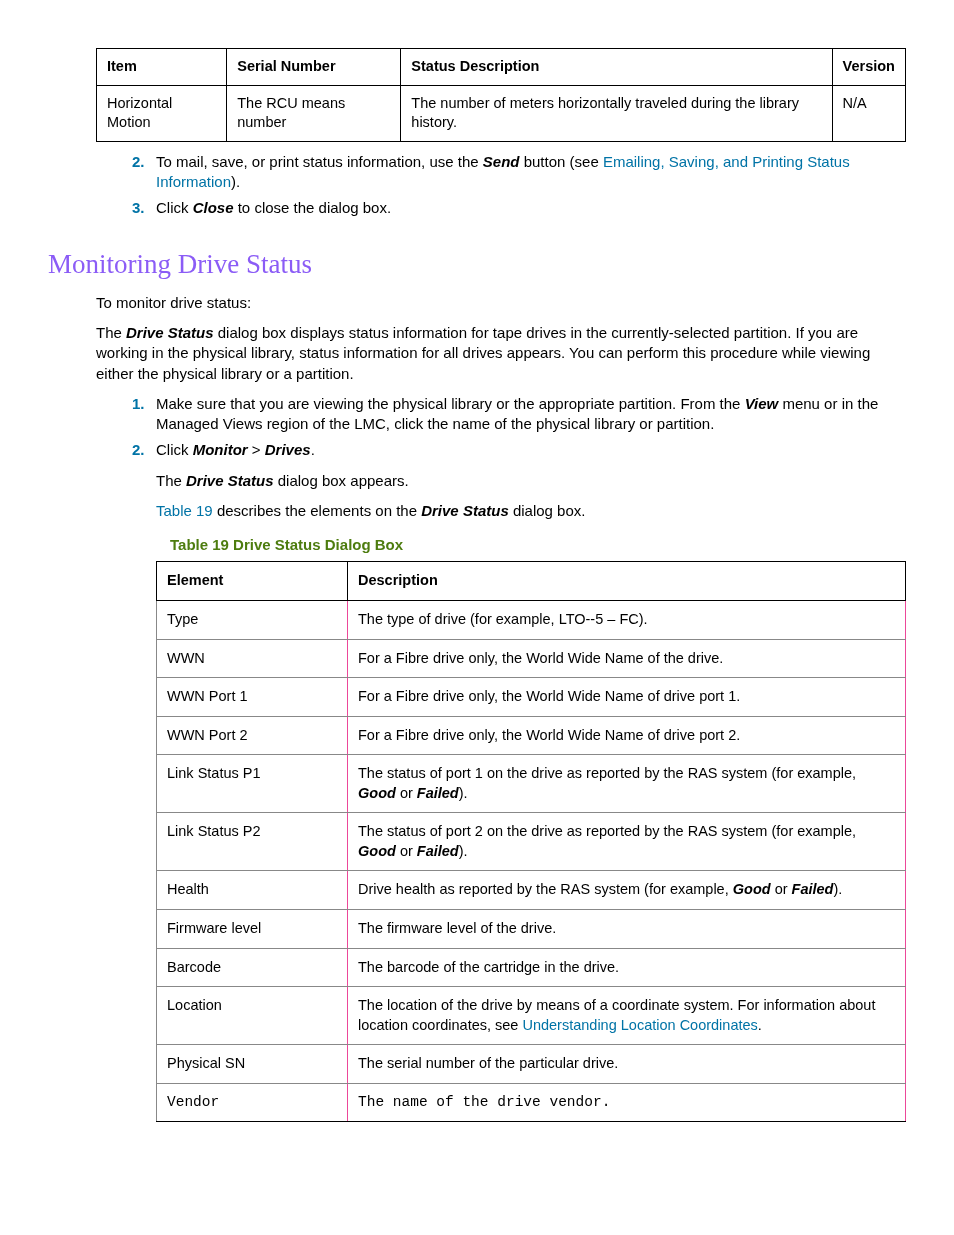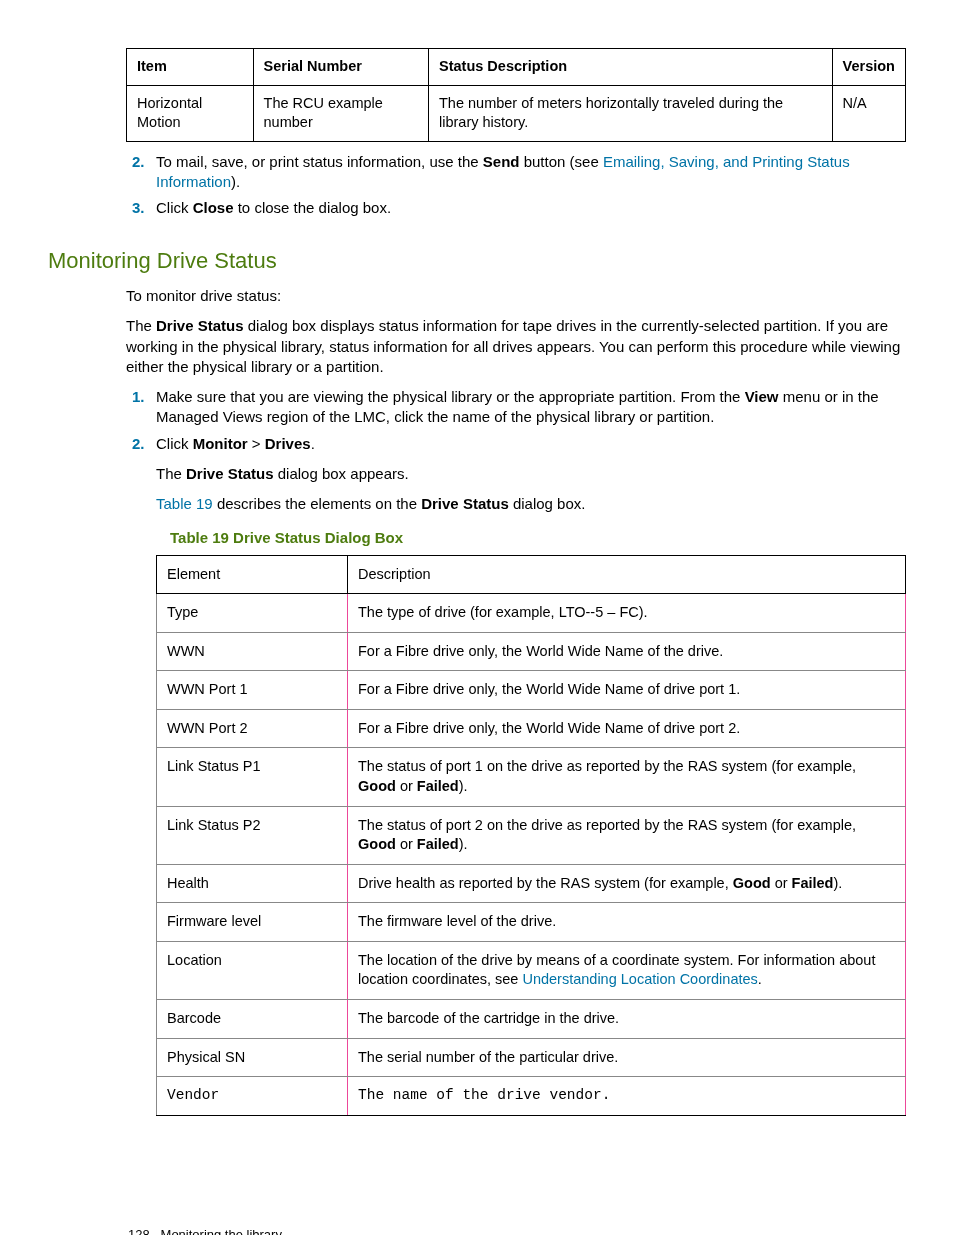--- a/index.html
+++ b/index.html
@@ -6,21 +6,21 @@
     font-family: Arial, Helvetica, sans-serif;
     font-size: 15px;
     color: #000;
     margin: 0;
     padding: 48px 48px 48px 48px;
     background: #fff;
     width: 954px;
     box-sizing: border-box;
     line-height: 1.35;
   }
-  .content-indent { margin-left: 78px; }
+  .content-indent { margin-left: 48px; }
   .list-indent { margin-left: 78px; }
 
   table { border-collapse: collapse; width: 100%; }
   .t-top { border-top: 1.5px solid #000; border-bottom: 1.5px solid #000; }
   .t-top th, .t-top td {
     border-left: 1px solid #000;
     border-right: 1px solid #000;
     padding: 8px 10px;
     vertical-align: top;
     font-size: 14.5px;
@@ -37,45 +37,45 @@
   ol.numlist .marker {
     font-weight: bold;
     color: #0073a6;
     width: 24px;
     flex: 0 0 24px;
     padding-left: 6px;
   }
   ol.numlist .litext { flex: 1; }
 
   .link { color: #0073a6; }
-  b { font-weight: bold; }
+  b { font-weight: bold; font-style: italic; }
 
   h2.section {
-    font-family: Liberation Sans, sans-serif;
+    font-family: Liberation Serif, serif;
     font-weight: normal;
-    color: #4d7c0f;
-    font-size: 22px;
+    color: #8b5cf6;
+    font-size: 27px;
     margin: 28px 0 10px 0;
   }
   .para { margin: 10px 0; }
   .tablecap { color: #4d7c0f; font-weight: bold; margin: 14px 0 6px 14px; }
 
   table.t2 { border-collapse: collapse; width: 100%; }
   table.t2 th, table.t2 td {
     padding: 9px 10px;
     text-align: left;
     font-size: 14.5px;
     vertical-align: top;
   }
   table.t2 th {
     border-top: 1.5px solid #000;
     border-bottom: 1px solid #000;
     border-left: 1px solid #000;
     border-right: 1px solid #000;
-    font-weight: normal;
+    font-weight: bold;
   }
   table.t2 td {
     border-bottom: 1px solid #888;
     border-left: 1px solid #888;
     border-right: 1px solid #ec4899;
   }
   table.t2 tr:last-child td { border-bottom: 1.5px solid #000; font-family: Liberation Mono, monospace; }
   table.t2 .col-el { width: 170px; }
   .footwrap { margin-top: 110px; font-size: 13px; }
 </style>
@@ -86,21 +86,21 @@
 <table class="t-top">
   <tbody>
         <tr class="headrow">
     <th>Item</th>
     <th>Serial Number</th>
     <th>Status Description</th>
     <th>Version</th>
   </tr>
   <tr>
     <td>Horizontal Motion</td>
-    <td>The RCU example number</td>
+    <td>The RCU means number</td>
     <td>The number of meters horizontally traveled during the library history.</td>
     <td>N/A</td>
   </tr>
 </tbody>
     </table>
 </div>
 
 <div class="list-indent">
 <ol class="numlist">
   <li>
@@ -179,28 +179,28 @@
               </tr>
         <tr>
                 <td>Health</td>
             <td><span>Drive health as reported by the RAS system (for example, </span><b>Good</b><span> or </span><b>Failed</b><span>).</span></td>
               </tr>
         <tr>
                 <td>Firmware level</td>
                 <td>The firmware level of the drive.</td>
               </tr>
         <tr>
+                <td>Barcode</td>
+                <td>The barcode of the cartridge in the drive.</td>
+              </tr>
+        <tr>
                 <td>Location</td>
             <td><span>The location of the drive by means of a coordinate system. For information about location coordinates, see </span><span class="link">Understanding Location Coordinates</span><span>.</span></td>
               </tr>
         <tr>
-                <td>Barcode</td>
-                <td>The barcode of the cartridge in the drive.</td>
-              </tr>
-        <tr>
                 <td>Physical SN</td>
                 <td>The serial number of the particular drive.</td>
               </tr>
         <tr>
                 <td>Vendor</td>
                 <td>The name of the drive vendor.</td>
               </tr>
       </tbody>
           </table>
 

